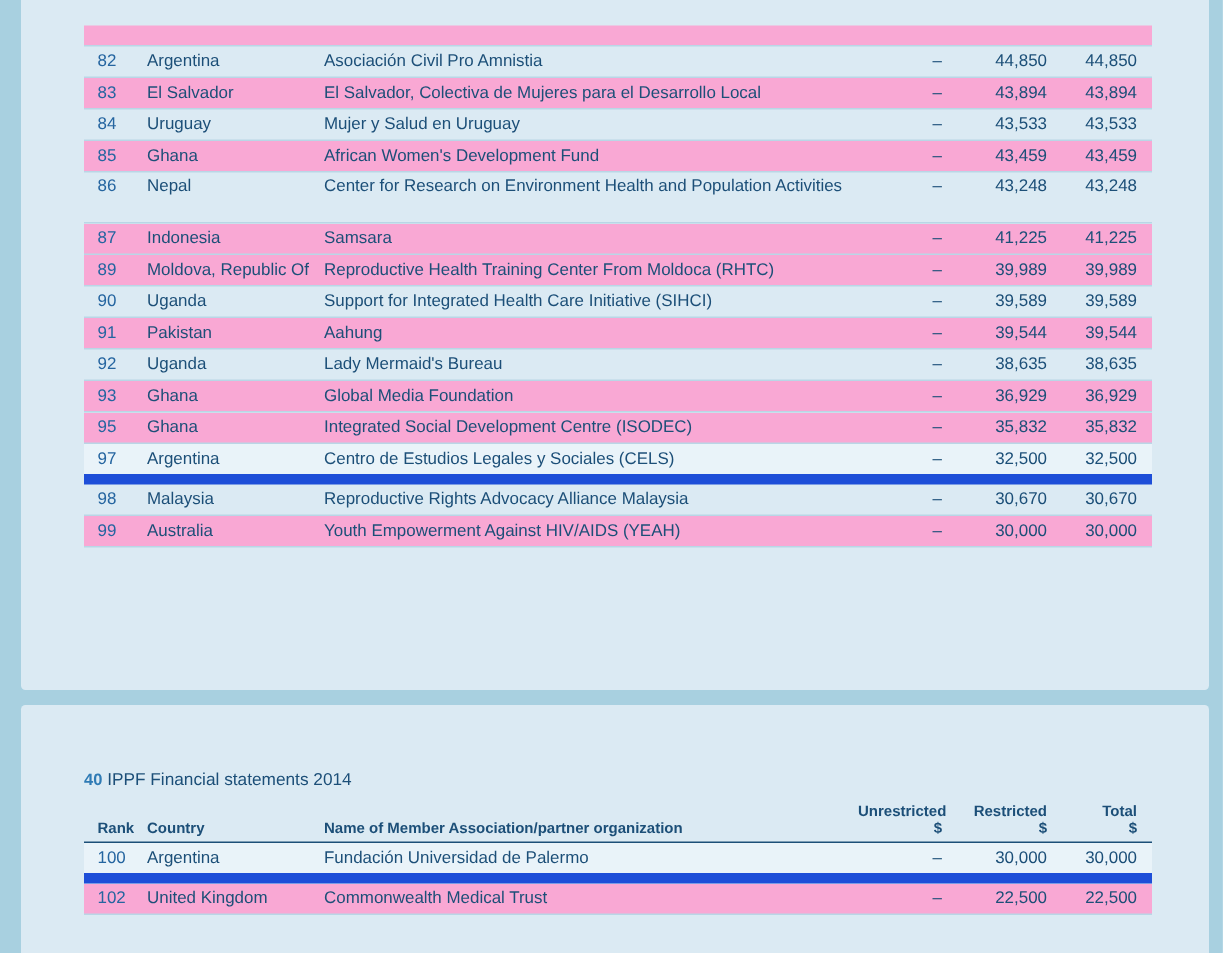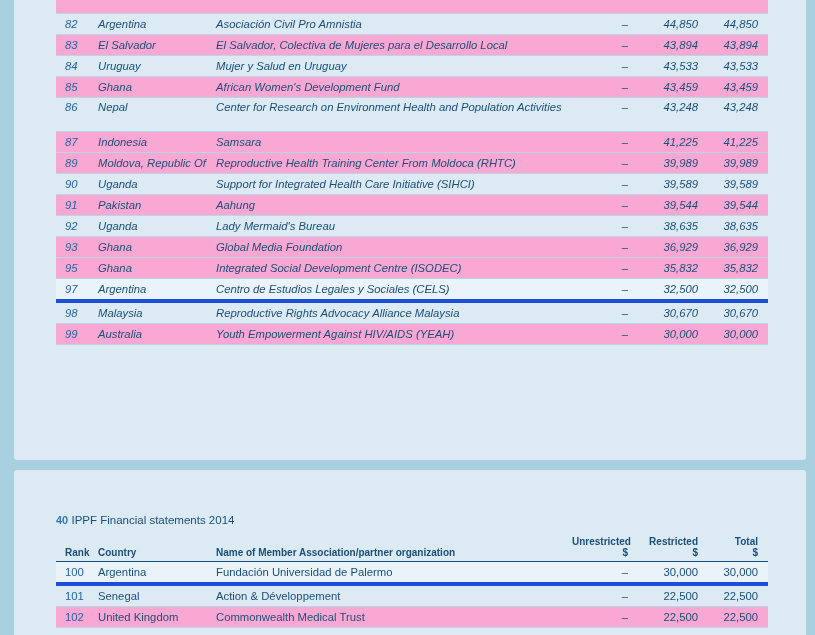--- a/index.html
+++ b/index.html
@@ -63,21 +63,21 @@
     line-height: 15px;
     padding-top: 2px;
     white-space: normal;
   }
   tr.row.alt td {
     background: #f9a8d4;
   }
   tr.row.highlight td {
     background: #e9f3f9;
     border-top: 1px solid #ffffff;
-    border-bottom: 4px solid #1d4ed8;
+    border-bottom: 7px solid #1d4ed8;
   }
   td.rank {
     padding-left: 9px;
     color: #2565a0;
   }
   td.country { padding-left: 6px; }
   td.name { padding-left: 6px; }
   td.num {
     text-align: right;
     padding-right: 10px;
@@ -115,21 +115,21 @@
   }
   .clip-top {
     position: absolute;
     overflow: hidden;
   }
 </style>
 </head>
 <body>
 
 <div class="page" id="page-top">
-  <div class="clip-top" style="left:28px; top:18px; width:740px; height:420px;font-style:italic;">
+  <div class="clip-top" style="left:28px; top:35px; width:740px; height:420px;">
     <div class="table-wrap" style="left:14px; top:-20px;">
       <table>
         <colgroup>
           <col class="c-rank">
             <col class="c-country">
             <col class="c-name">
           <col class="c-unres">
             <col class="c-res">
             <col class="c-total">
         </colgroup>
@@ -304,28 +304,20 @@
       </thead>
       <tbody id="tbody-bottom">
           <tr class="row highlight">
             <td class="rank">100</td>
             <td class="country">Argentina</td>
             <td class="name">Fundación Universidad de Palermo</td>
             <td class="dash">–</td>
             <td class="num">30,000</td>
             <td class="num">30,000</td>
           </tr>
-          <tr class="row">
-            <td class="rank">101</td>
-            <td class="country">Senegal</td>
-            <td class="name">Action &amp; Développement</td>
-            <td class="dash">–</td>
-            <td class="num">22,500</td>
-            <td class="num">22,500</td>
-          </tr>
           <tr class="row alt">
             <td class="rank">102</td>
             <td class="country">United Kingdom</td>
             <td class="name">Commonwealth Medical Trust</td>
             <td class="dash">–</td>
             <td class="num">22,500</td>
             <td class="num">22,500</td>
           </tr>
         </tbody>
     </table>

